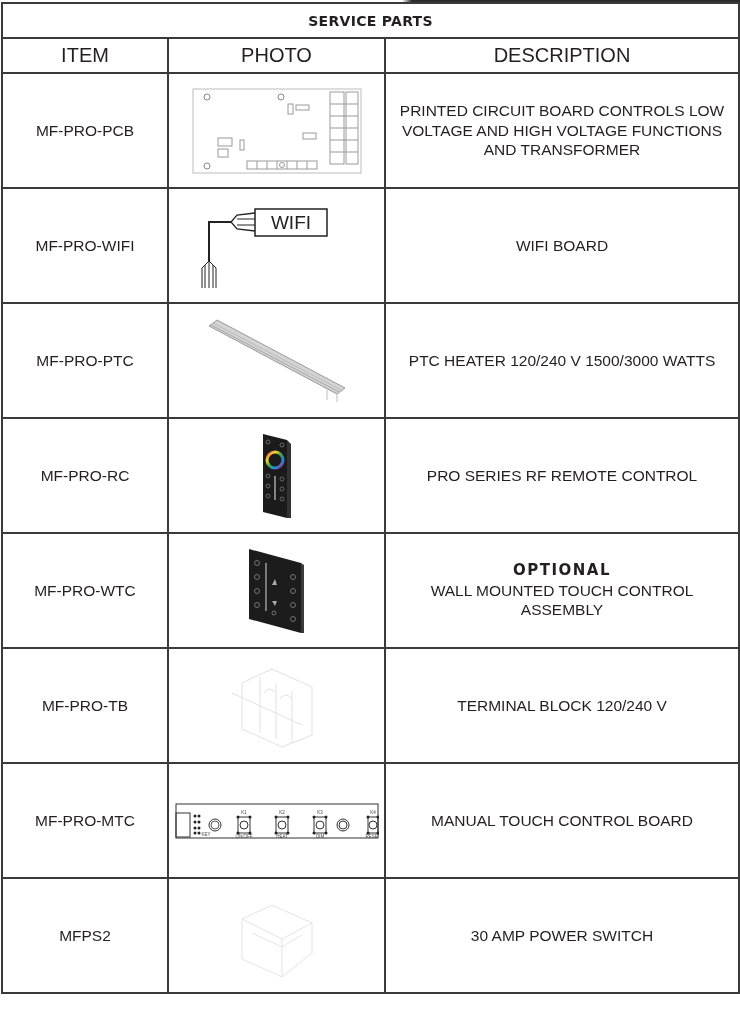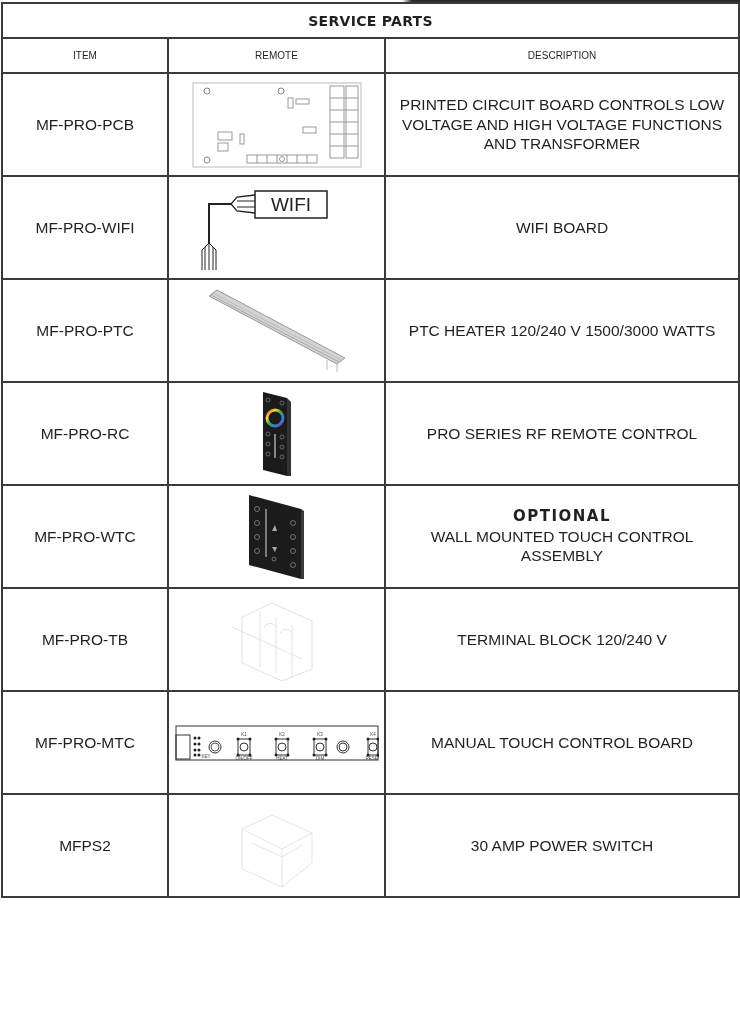--- a/index.html
+++ b/index.html
@@ -5,45 +5,45 @@
     html, body { margin: 0; padding: 0; background: #ffffff; }
     body { width: 740px; height: 1028px; position: relative; overflow: hidden;
            font-family: "Liberation Sans", "DejaVu Sans", sans-serif; color: #231f20; }
     .topbar { position: absolute; left: 410px; top: 0; width: 330px; height: 3px; background: #2b2b2b; }
     .topbar::before { content: ""; position: absolute; left: -8px; top: 0; width: 10px; height: 3px;
                       background: linear-gradient(to right, #ffffff, #2b2b2b); }
     table { position: absolute; left: 1px; top: 2px; width: 737px; border-collapse: collapse; table-layout: fixed; }
     td, th { border: 2px solid #3a3a3a; text-align: center; vertical-align: middle; padding: 0; }
     .title-row th { height: 33px; font-weight: bold; font-size: 14px; letter-spacing: 0.3px;
                     font-family: "DejaVu Sans", sans-serif; }
-    .hdr-row th { height: 33px; font-weight: normal; font-size: 10px; }
+    .hdr-row th { height: 33px; font-weight: normal; font-size: 20px; }
     .part-row td { height: 91px; font-size: 15.5px; }
     .desc { line-height: 19.5px; padding: 0 8px; }
     .opt { font-weight: bold; font-family: "DejaVu Sans", sans-serif; font-size: 15px; letter-spacing: 1.5px; display:block; }
-    .photo { display: flex; align-items: center; justify-content: center; height: 101px; }
+    .photo { display: flex; align-items: center; justify-content: center; height: 113px; }
     svg { display: block; }
   </style>
 </head>
 <body>
 
 <div class="topbar"></div>
 
 <table>
   <colgroup>
     <col style="width:166px">
       <col style="width:217px">
       <col style="width:354px">
   </colgroup>
   <tbody>
       <tr class="title-row">
     <th colspan="3">SERVICE PARTS</th>
   </tr>
   <tr class="hdr-row">
     <th>ITEM</th>
-    <th>REMOTE</th>
+    <th>PHOTO</th>
     <th>DESCRIPTION</th>
   </tr>
 
   <tr class="part-row">
     <td>MF-PRO-PCB</td>
     <td>
           <div class="photo">
       <svg width="170" height="86" viewBox="0 0 170 86">
         <rect x="1" y="1" width="168" height="84" fill="#fff" stroke="#bbb" stroke-width="1"></rect>
         <circle cx="15" cy="9" r="3" fill="none" stroke="#888"></circle>

